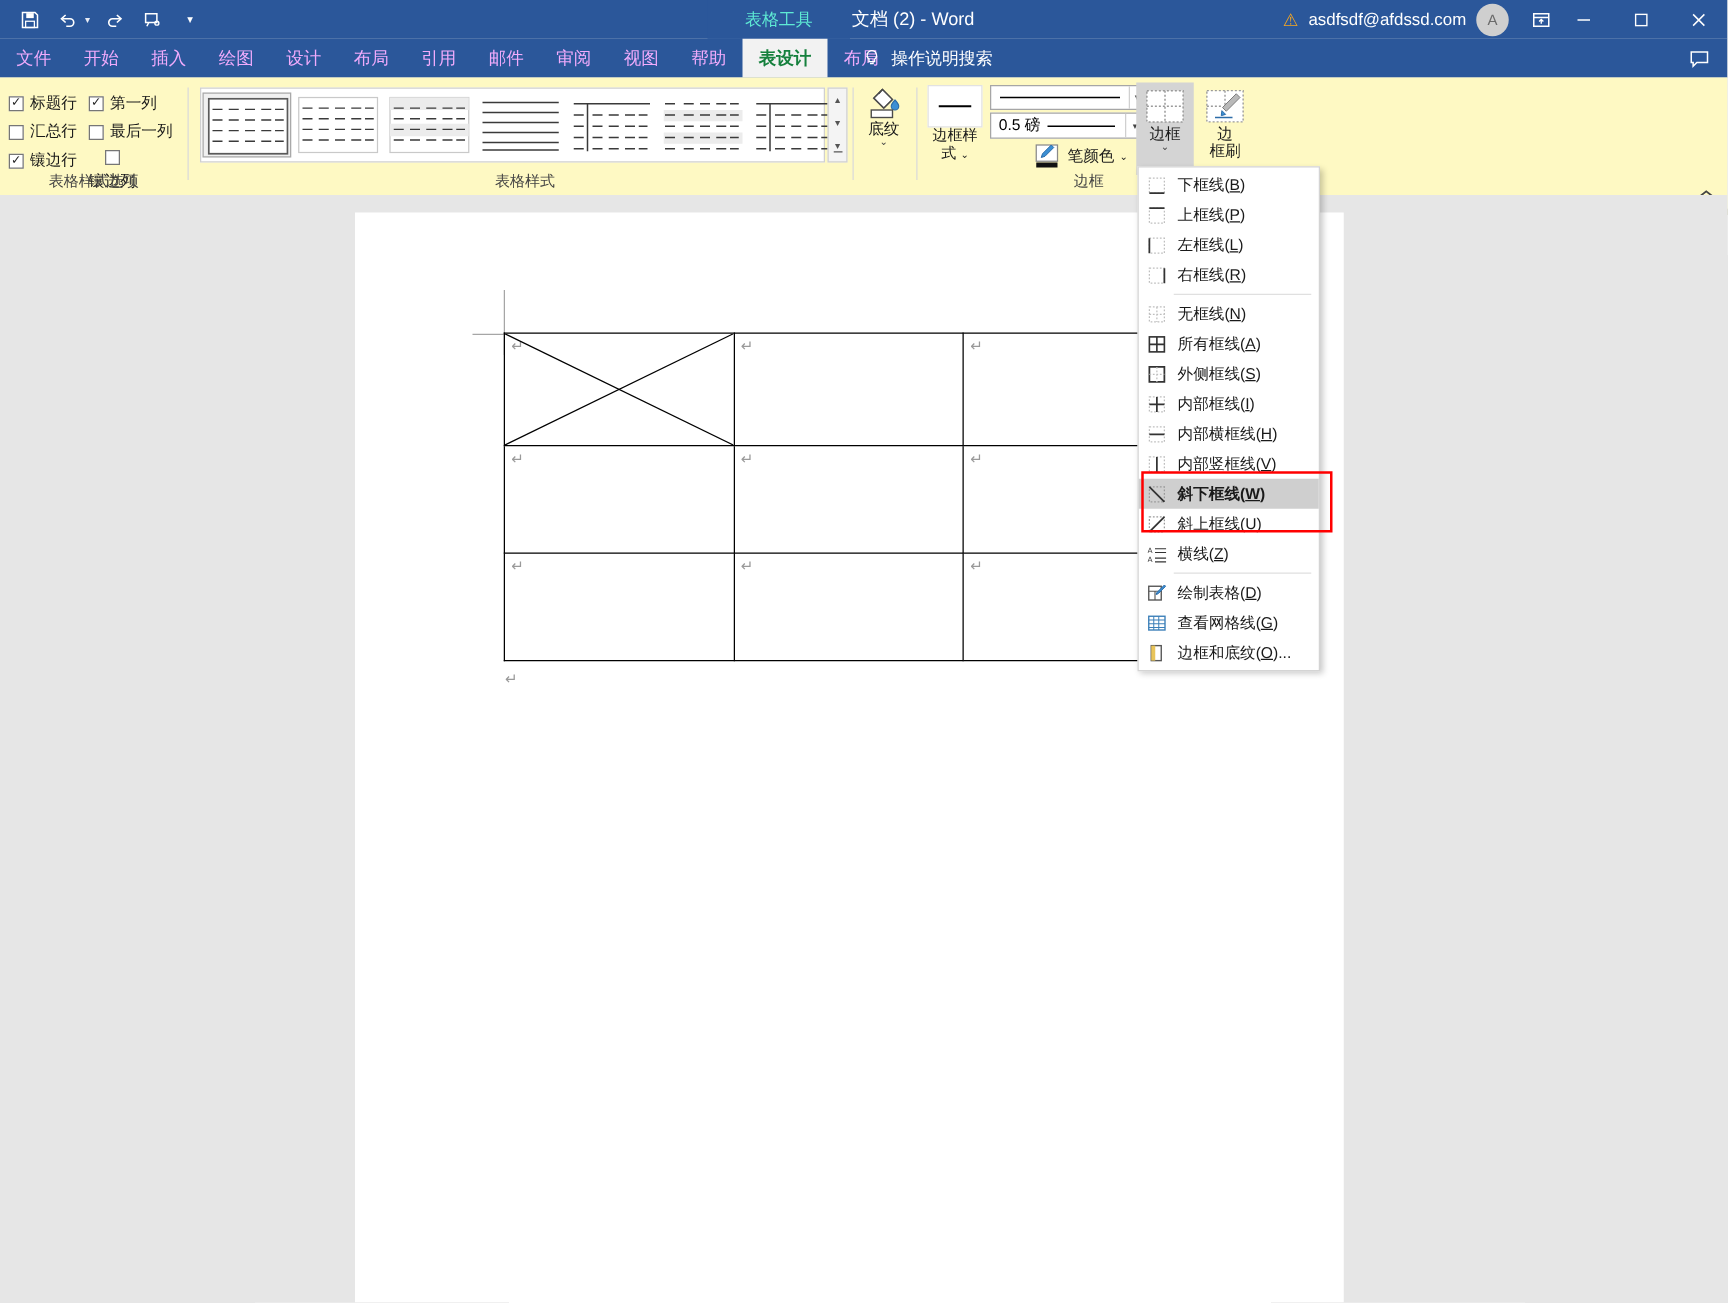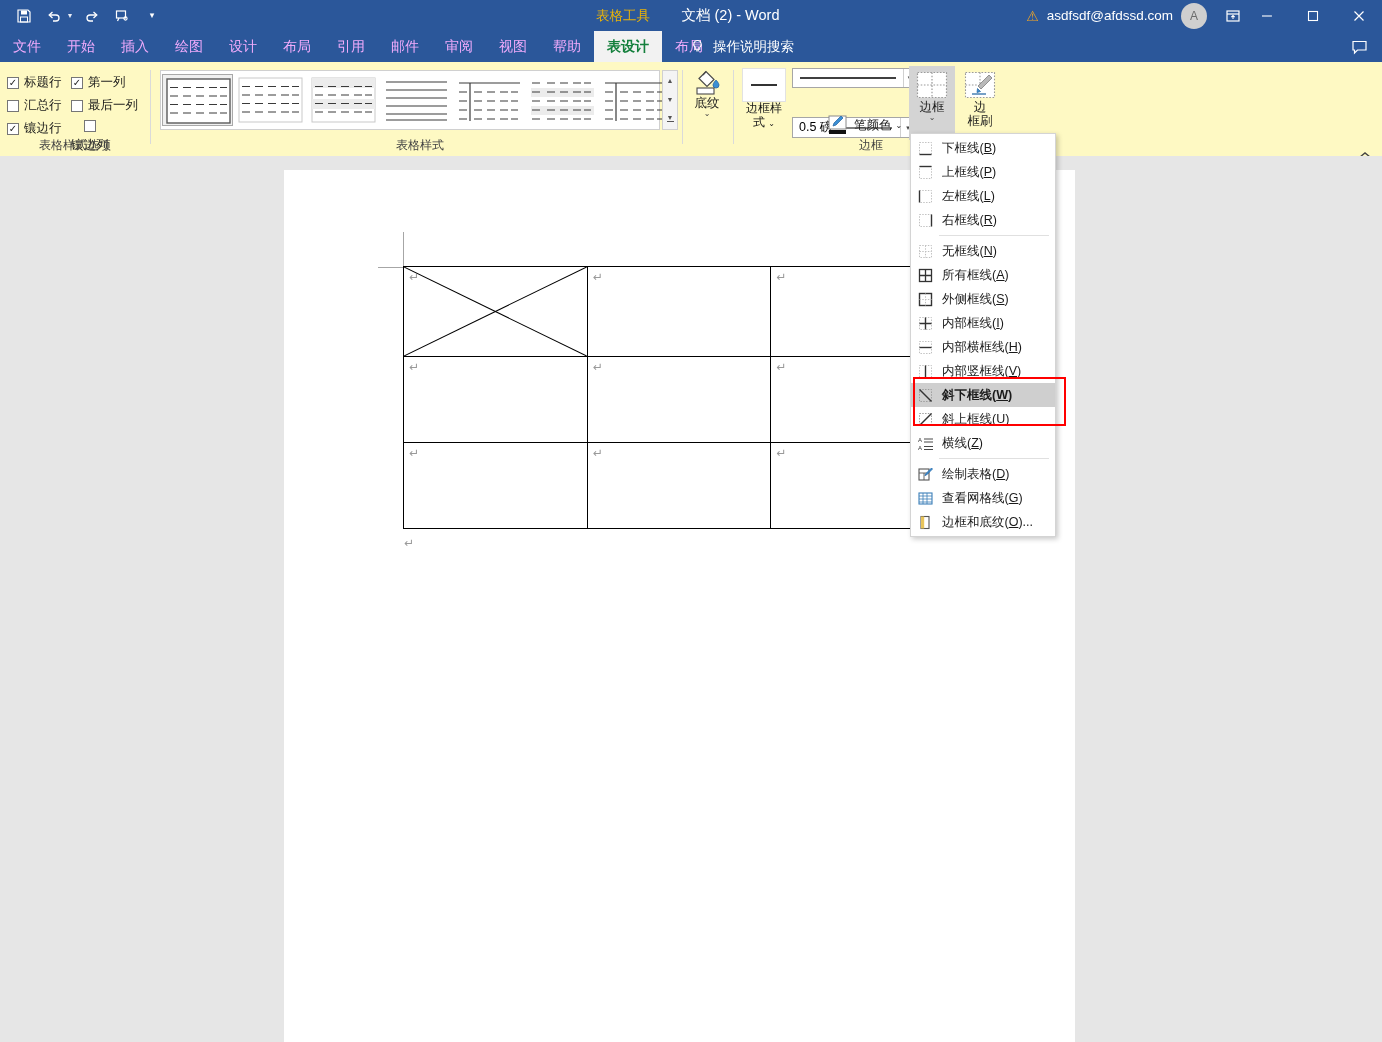--- a/index.html
+++ b/index.html
@@ -24,21 +24,21 @@
   }
   .qat-btn svg { display:block; }
   .qat-caret { font-size: 8px; margin-left: -6px; width: 12px; display:flex; align-items:center; justify-content:center; color:#e8ecf5;}
   .title-text {
     position: absolute; left: 0; top: 0; width: 1382px; height: 31px;
     display: flex; align-items: center; justify-content: center;
     font-size: 14.5px; color: #ffffff; pointer-events: none;
   }
   .ctx-tab-title {
     position: absolute; left: 566px; top: 0; width: 114px; height: 31px;
-    background: #2b579a; color: #eab308; font-size: 13.5px;
+    background: #2b579a; color: #5eead4; font-size: 13.5px;
     display: flex; align-items: center; justify-content: center;
   }
   .acct {
     position: absolute; right: 175px; top: 0; height: 31px;
     display: flex; align-items: center; gap: 8px; font-size: 13.5px; color: #ffffff;
   }
   .warn-ico { font-size: 14px; color: #f5a623; line-height: 1; }
   .avatar {
     width: 26px; height: 26px; border-radius: 50%;
     background: #cfcfcf; color: #6b6b6b;
@@ -435,21 +435,21 @@
 
       <div class="combo" style="left:56px; top:6px; width:124px; height:20px;">
         <div class="face">
           <svg width="98" height="6" viewBox="0 0 98 6">
               <path d="M1 3h96" stroke="#000" stroke-width="1.3"></path>
             </svg>
         </div>
         <div class="arrow">▾</div>
       </div>
 
-      <div class="combo" style="left:56px; top:28px; width:124px; height:21px;margin-top:27px;">
+      <div class="combo" style="left:56px; top:28px; width:124px; height:21px;">
         <div class="face">
           <span>0.5 磅</span>
           <svg width="56" height="6" viewBox="0 0 56 6" style="margin-left:5px">
               <path d="M1 3h54" stroke="#000" stroke-width="1.2"></path>
             </svg>
         </div>
         <div class="arrow">▾</div>
       </div>
 
       <div class="pencolor" style="left:56px; top:53px;margin-left:36px;">

